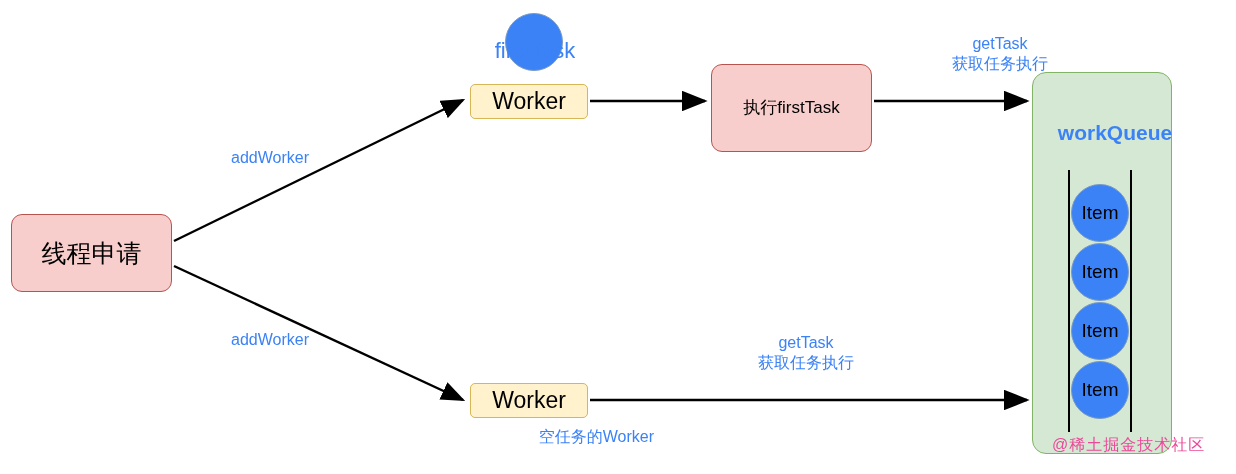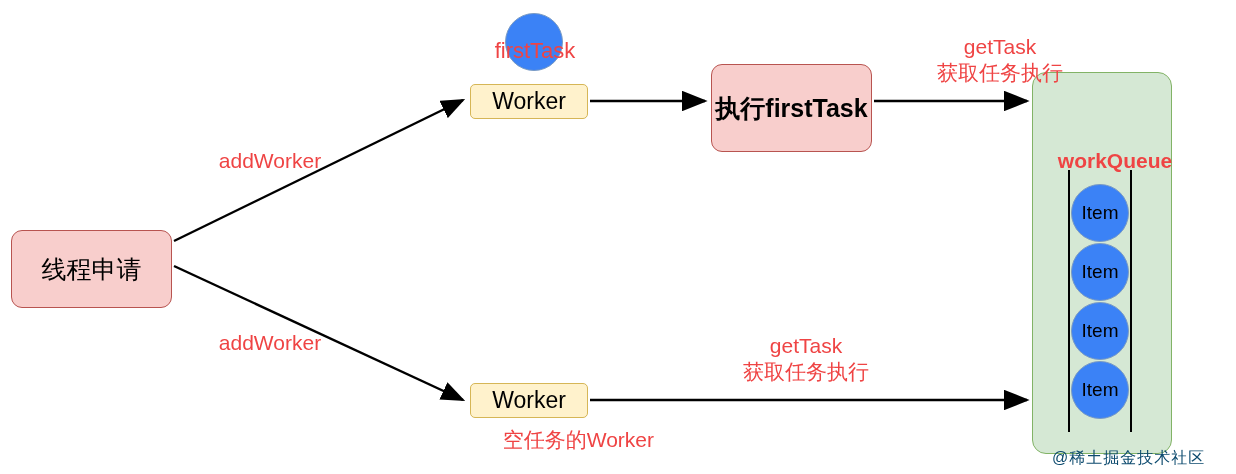--- a/index.html
+++ b/index.html
@@ -49,44 +49,43 @@
     border: 1.6px solid #82b366;
     border-radius: 14px;
   }
   .circle-blue {
     background: #3b82f6;
     border: 1.5px solid #7a9bc4;
     border-radius: 50%;
   }
   .label {
     position: absolute;
-    color: #ef4444;
+    color: #3b82f6;
     white-space: pre;
     text-align: center;
     line-height: 1.22;
   }
   .qline {
     position: absolute;
     background: #000000;
     width: 2px;
   }
   .watermark {
     position: absolute;
-    color: #0c4a6e;
+    color: #ec4899;
     white-space: pre;
     letter-spacing: 1px;
-    margin-top: 13px;
   }
-  .t-src   { font-size: 25px; margin-top: 16px; }
+  .t-src   { font-size: 25px; }
   .t-worker{ font-size: 23px; }
-  .t-exec  { font-size: 25px; font-weight: bold; }
+  .t-exec  { font-size: 17px; }
   .t-queue { font-size: 21px; font-weight: bold; }
   .t-item  { font-size: 19px; }
   .t-first { font-size: 22px; }
-  .t-edge  { font-size: 21px; }
+  .t-edge  { font-size: 16px; }
   .t-wm    { font-size: 16px; }
 </style>
 </head>
 <body>
 
 <div id="canvas">
 
   <svg class="layer" viewBox="0 0 1236 474">
     <defs>
       <marker id="arrowhead" markerWidth="10" markerHeight="8" refX="9" refY="4" orient="auto" markerUnits="strokeWidth">
@@ -123,21 +122,21 @@
   </div>
 
   <div class="node box-yellow t-worker" style="left:470px; top:383px; width:118px; height:35px;">
     <span>Worker</span>
   </div>
 
   <div class="label t-edge" style="left:404px; top:427px; width:250px;text-align:right;">空任务的Worker</div>
 
   <div style="position:absolute; left:1032px; top:72px; width:138px; height:380px;" class="box-green">
   </div>
-  <div class="label t-queue" style="left:1032px; top:120px; width:166px;margin-top:28px;">workQueue</div>
+  <div class="label t-queue" style="left:1032px; top:120px; width:166px;">workQueue</div>
 
   <div class="qline" style="left:1068px; top:170px; height:262px;"></div>
   <div class="qline" style="left:1130px; top:170px; height:262px;"></div>
 
   <div class="node circle-blue t-item" style="left:1071px; top:184px; width:58px; height:58px;">
     <span>Item</span>
   </div>
   <div class="node circle-blue t-item" style="left:1071px; top:243px; width:58px; height:58px;">
     <span>Item</span>
   </div>

